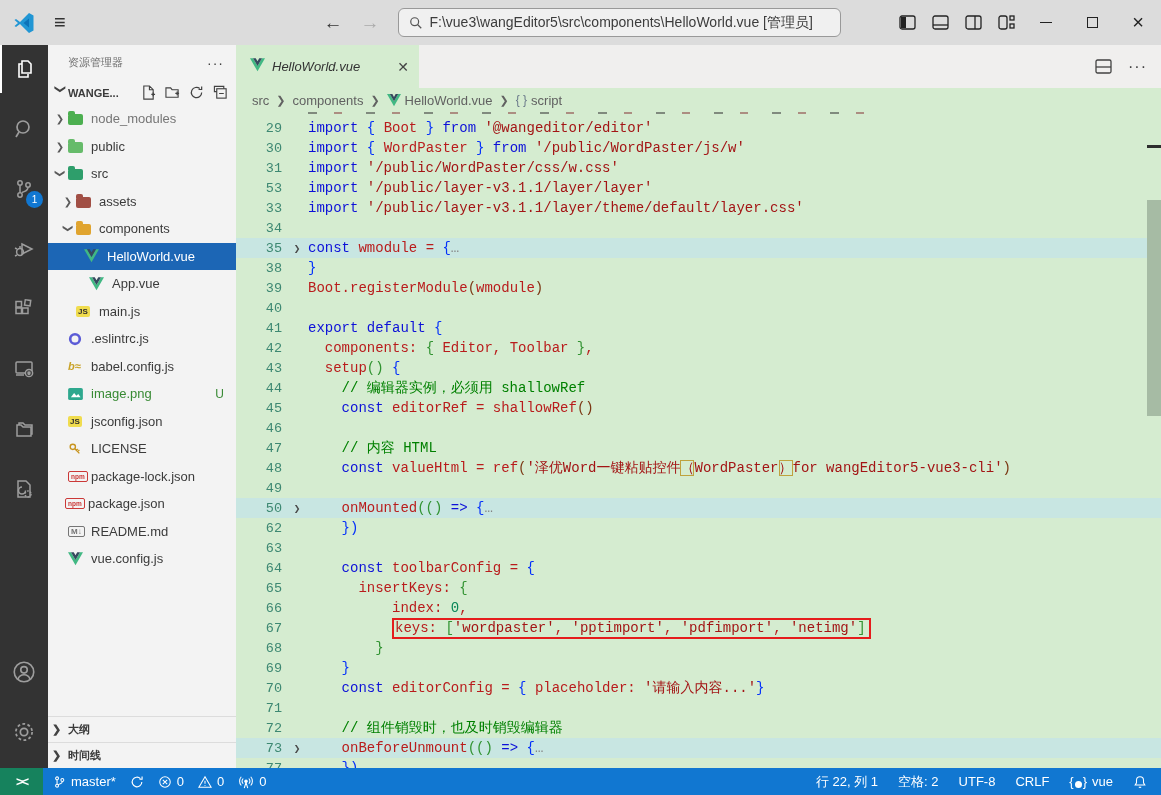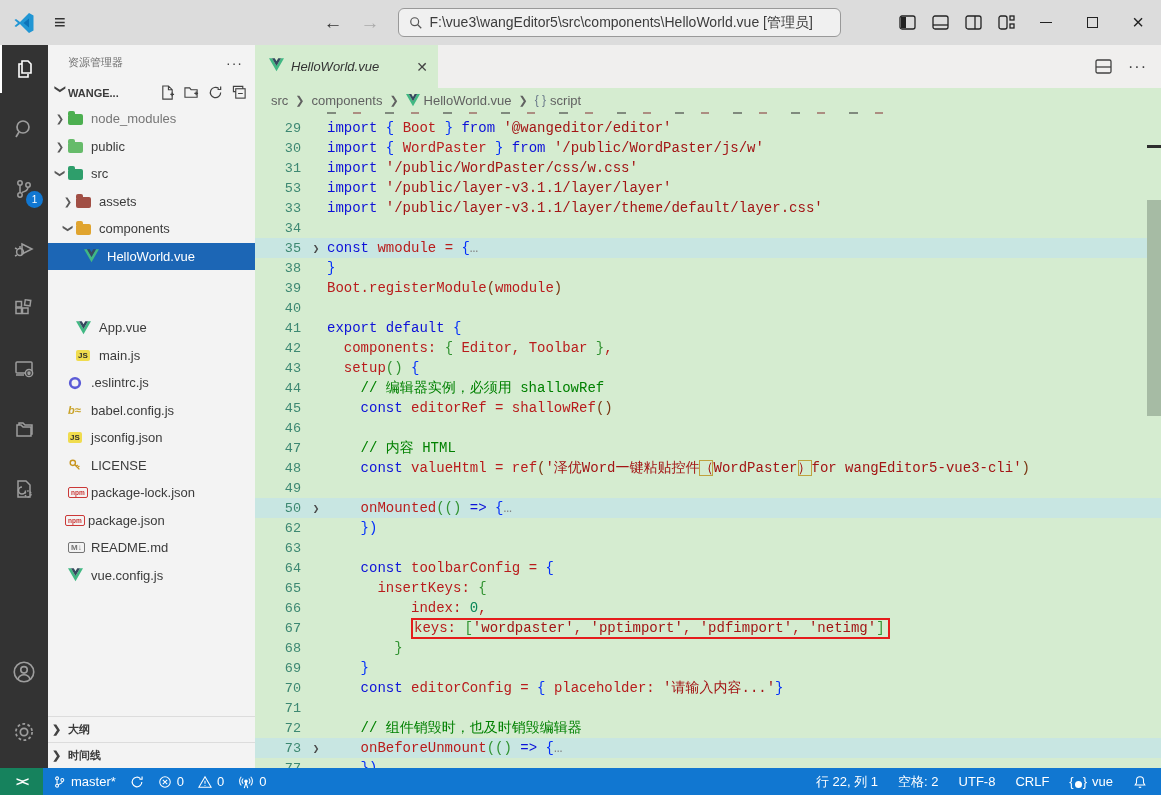--- a/index.html
+++ b/index.html
@@ -35,21 +35,21 @@
   .ab-icon { width:48px; height:48px; display:flex; align-items:center; justify-content:center;
     position:relative; margin-bottom:12px; }
   .ab-icon svg { stroke:#9d9d9d; }
   .ab-icon.active { border-left:2px solid #fff; }
   .ab-icon.active svg { stroke:#ffffff; }
   .ab-badge { position:absolute; right:5px; bottom:5px; min-width:17px; height:17px; border-radius:9px;
     background:#1177d1; color:#fff; font-size:10px; display:flex; align-items:center; justify-content:center; }
   .ab-spacer { flex:1; }
 
   
-  #sidebar { width:207px; background:#f3f3f3; position:relative; color:#3b3b3b; }
+  #sidebar { width:188px; background:#f3f3f3; position:relative; color:#3b3b3b; }
   .sb-title { height:35px; display:flex; align-items:center; justify-content:space-between;
     padding:0 12px 0 20px; font-size:11px; color:#6f6f6f; }
   .sb-title .dots { font-size:14px; color:#424242; letter-spacing:1px; }
   .sb-section { height:25px; display:flex; align-items:center; padding:0 8px 0 4px; }
   .sb-section .chev { width:16px; font-size:11px; color:#424242; transform:rotate(90deg); }
   .sb-section .name { font-size:11px; font-weight:bold; color:#3b3b3b; flex:1; }
   .sb-actions { display:flex; gap:9px; }
   .sb-actions svg { stroke:#424242; }
   .tree { }
   .trow { height:27.5px; display:flex; align-items:center; font-size:13px; cursor:pointer; }
@@ -322,21 +322,21 @@
         <div class="trow selected" style="padding-left: 20px;">
           <span class="chev"></span>
           <span class="icon">
             <svg width="15" height="14" viewBox="0 0 24 22">
               <path fill="#41b883" d="M0 0 h4.8 L12 12.4 L19.2 0 H24 L12 21 Z"></path>
               <path fill="#35495e" d="M4.8 0 h4.4 L12 4.9 L14.8 0 h4.4 L12 12.4 Z"></path>
             </svg>
           </span>
           <span class="lbl">HelloWorld.vue</span>
         </div>
-        <div class="trow" style="padding-left: 12px; margin-top: 44px;">
+        <div class="trow" style="padding-left: 25px;">
           <span class="chev"></span>
           <span class="icon">
             <svg width="15" height="14" viewBox="0 0 24 22">
               <path fill="#41b883" d="M0 0 h4.8 L12 12.4 L19.2 0 H24 L12 21 Z"></path>
               <path fill="#35495e" d="M4.8 0 h4.4 L12 4.9 L14.8 0 h4.4 L12 12.4 Z"></path>
             </svg>
           </span>
           <span class="lbl">App.vue</span>
         </div>
         <div class="trow" style="padding-left: 12px;">
@@ -354,20 +354,31 @@
             </svg>
           </span>
           <span class="lbl">.eslintrc.js</span>
         </div>
         <div class="trow" style="padding-left: 4px;">
           <span class="chev"></span>
           <span class="icon">
             <span style="color:#c9a227;font-weight:bold;font-style:italic;font-size:11px;">b≈</span>
           </span>
           <span class="lbl">babel.config.js</span>
+        </div>
+        <div class="trow" style="padding-left: 4px;">
+          <span class="chev"></span>
+          <span class="icon">
+            <svg width="15" height="12" viewBox="0 0 16 13">
+              <rect width="16" height="13" rx="2" fill="#2ea88e"></rect>
+              <path d="M3 10 L6.5 5.5 L9 8.5 L11 6.5 L13.5 10 Z" fill="#fff"></path>
+            </svg>
+          </span>
+          <span class="lbl" style="color: rgb(56, 138, 52);">image.png</span>
+          <span class="badge-u" style="color: rgb(56, 138, 52);">U</span>
         </div>
         <div class="trow" style="padding-left: 4px;">
           <span class="chev"></span>
           <span class="icon">
             <span class="fbadge" style="background:#f0dc4e;color:#32302c;">JS</span>
           </span>
           <span class="lbl">jsconfig.json</span>
         </div>
         <div class="trow" style="padding-left: 4px;">
           <span class="chev"></span>

